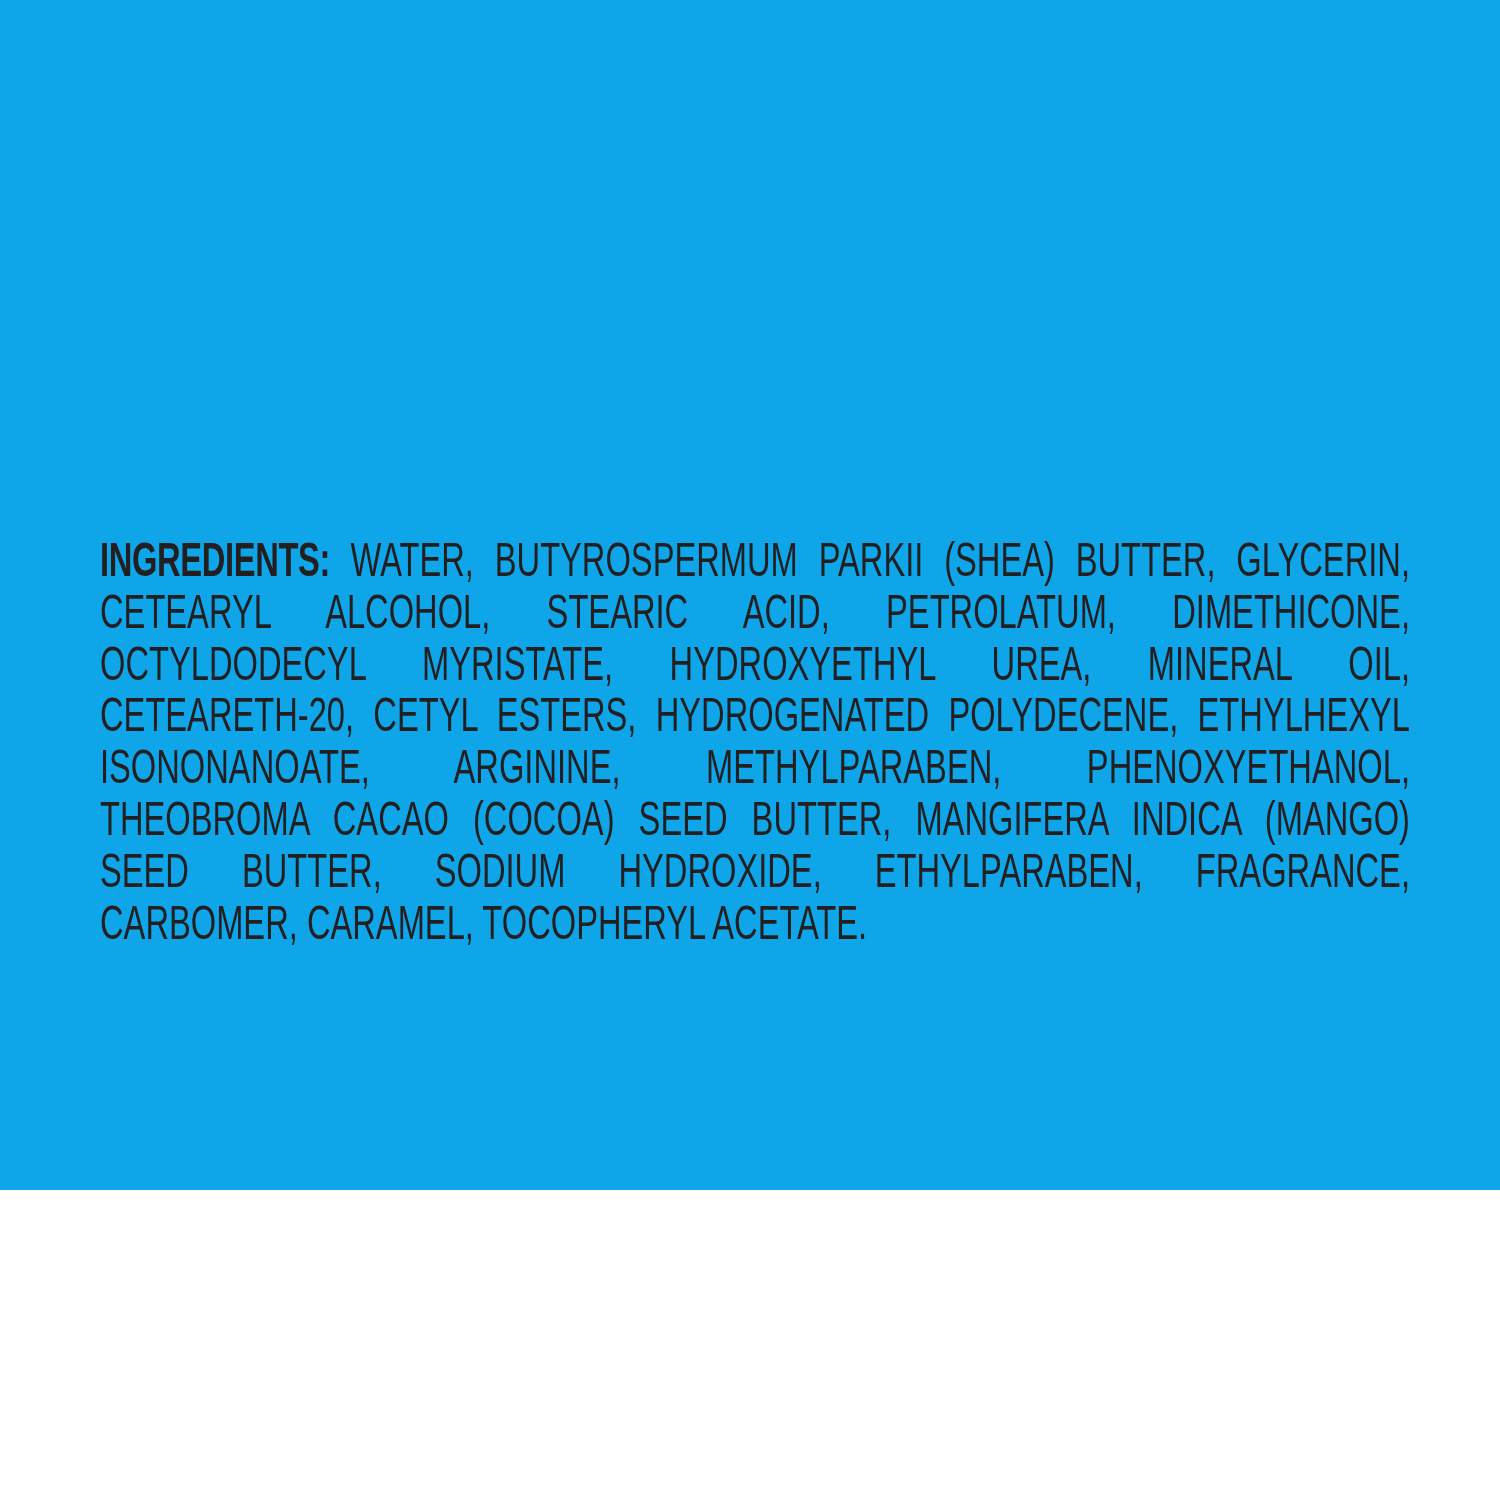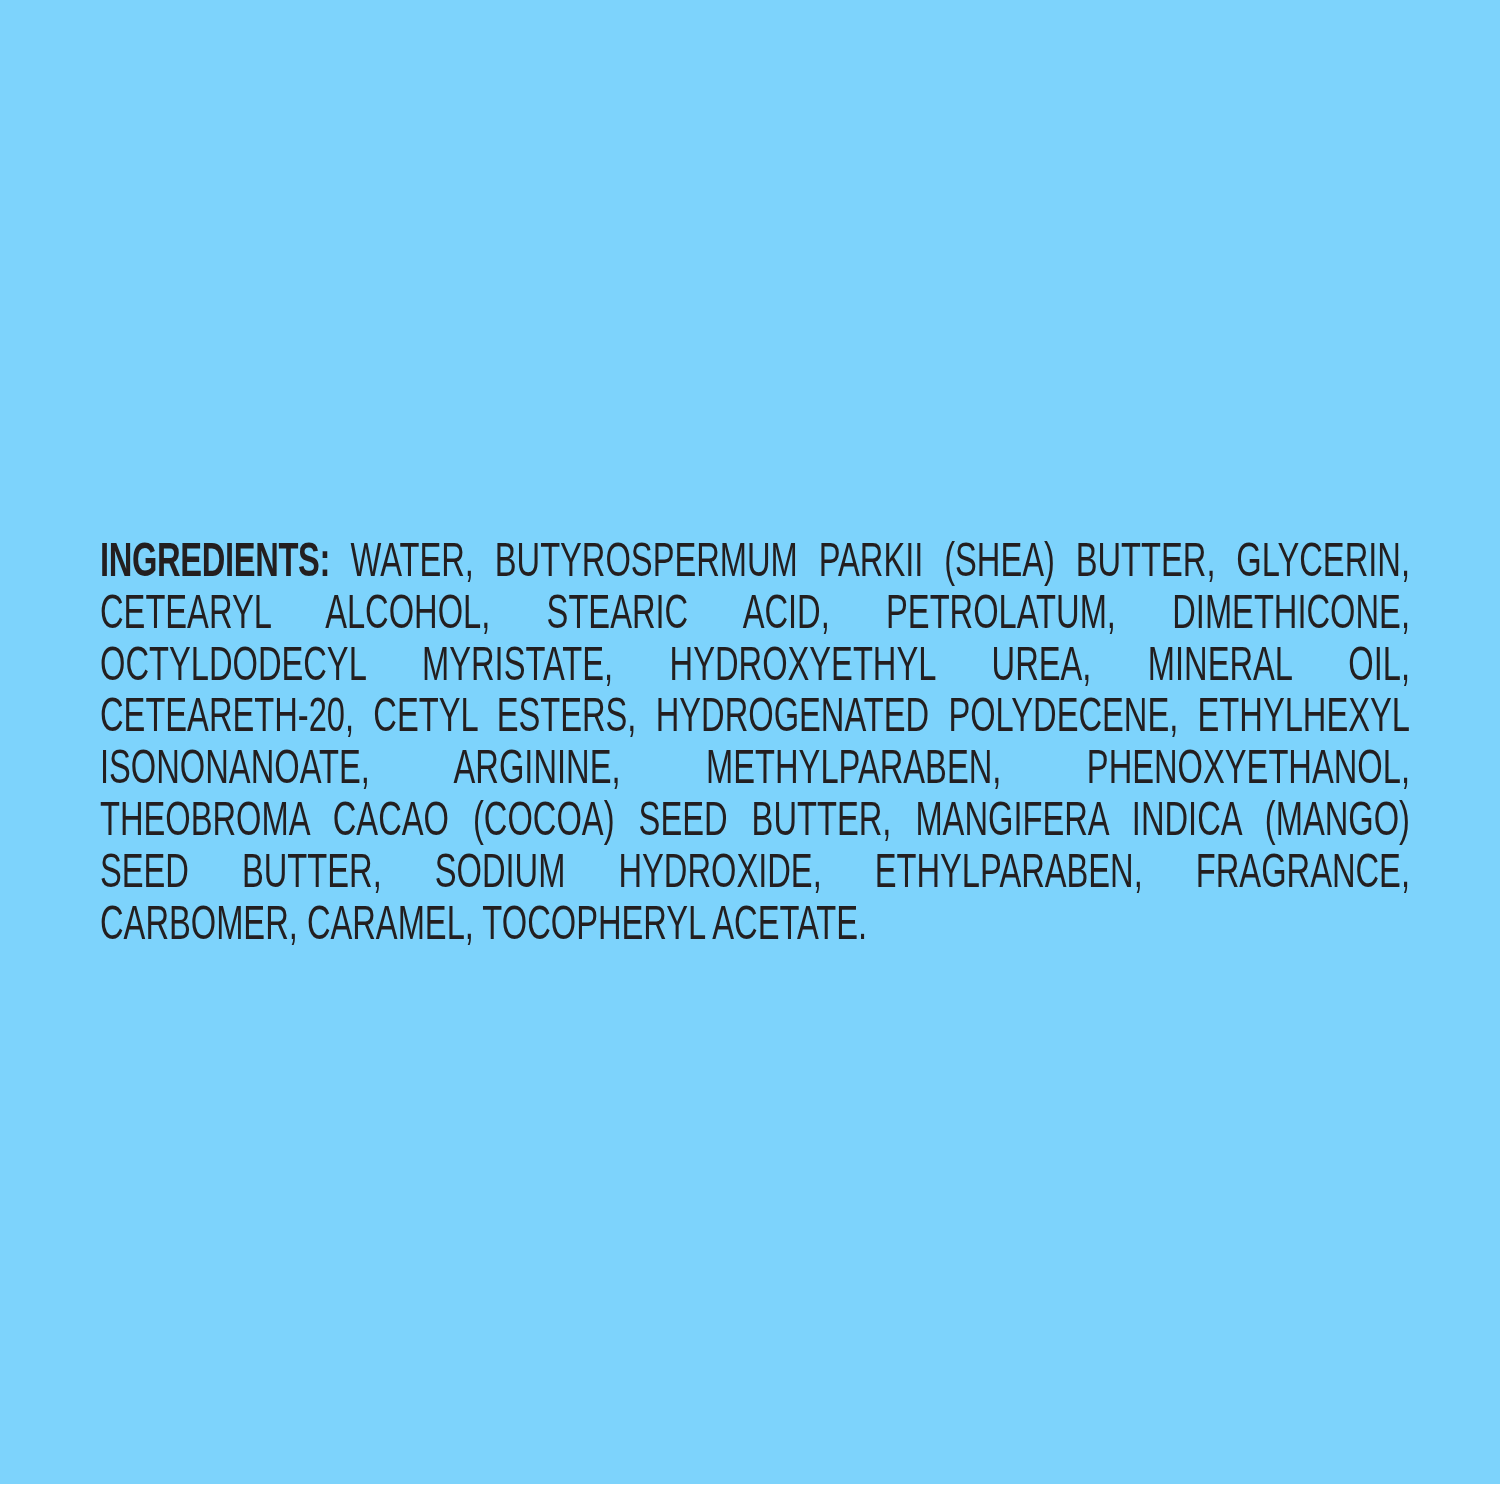--- a/index.html
+++ b/index.html
@@ -3,22 +3,22 @@
 <meta charset="utf-8">
 <style>
   html, body {
     margin: 0;
     padding: 0;
     background: #ffffff;
   }
   .stage {
     position: relative;
     width: 1500px;
-    height: 1484px;
-    background: #7dd3fc;
+    height: 1190px;
+    background: #0ea5e9;
     overflow: hidden;
   }
   .ingredients {
     position: absolute;
     left: 100px;
     top: 534px;
     width: 1310px;
     color: #231f20;
     font-family: "Liberation Sans", sans-serif;
     font-weight: 400;

